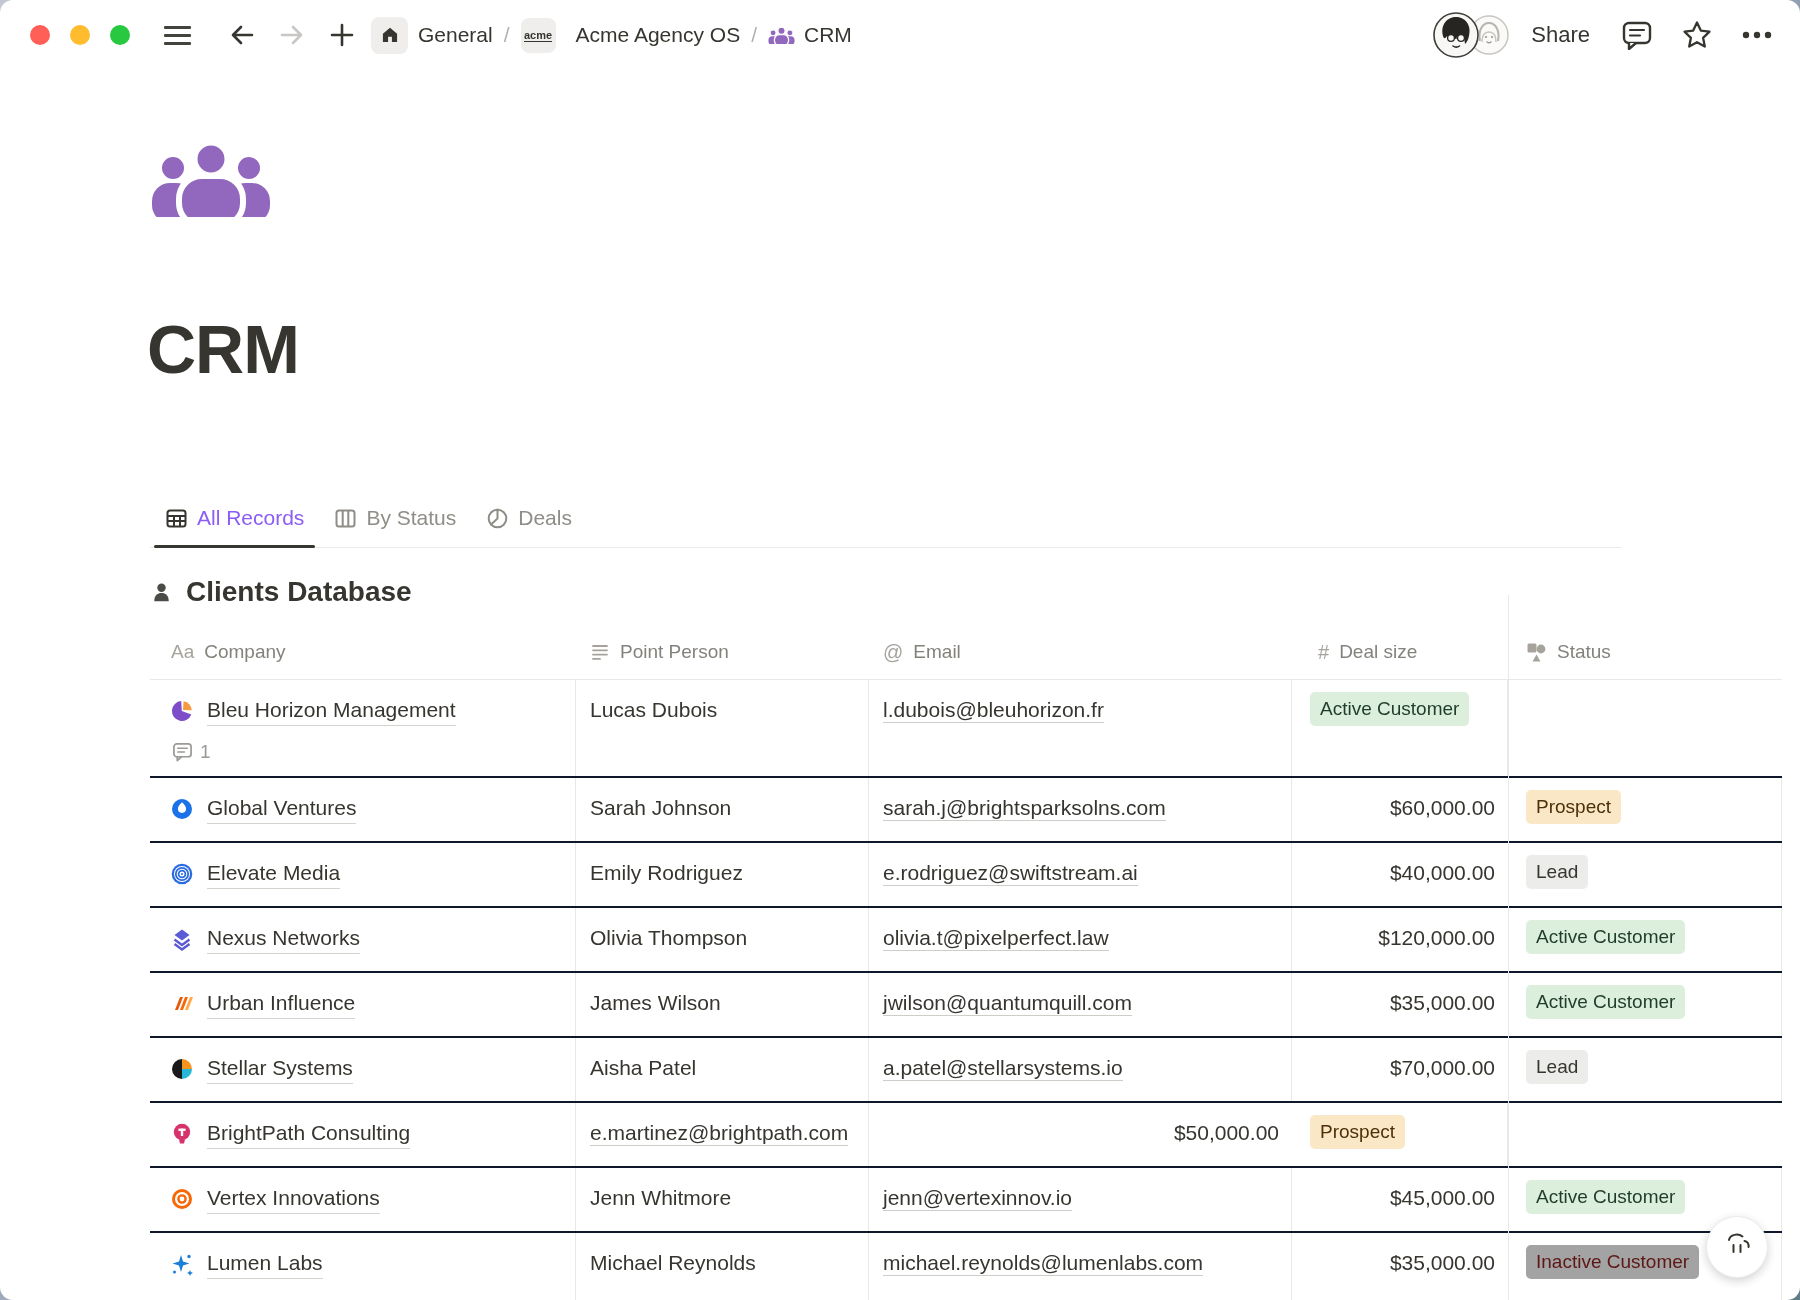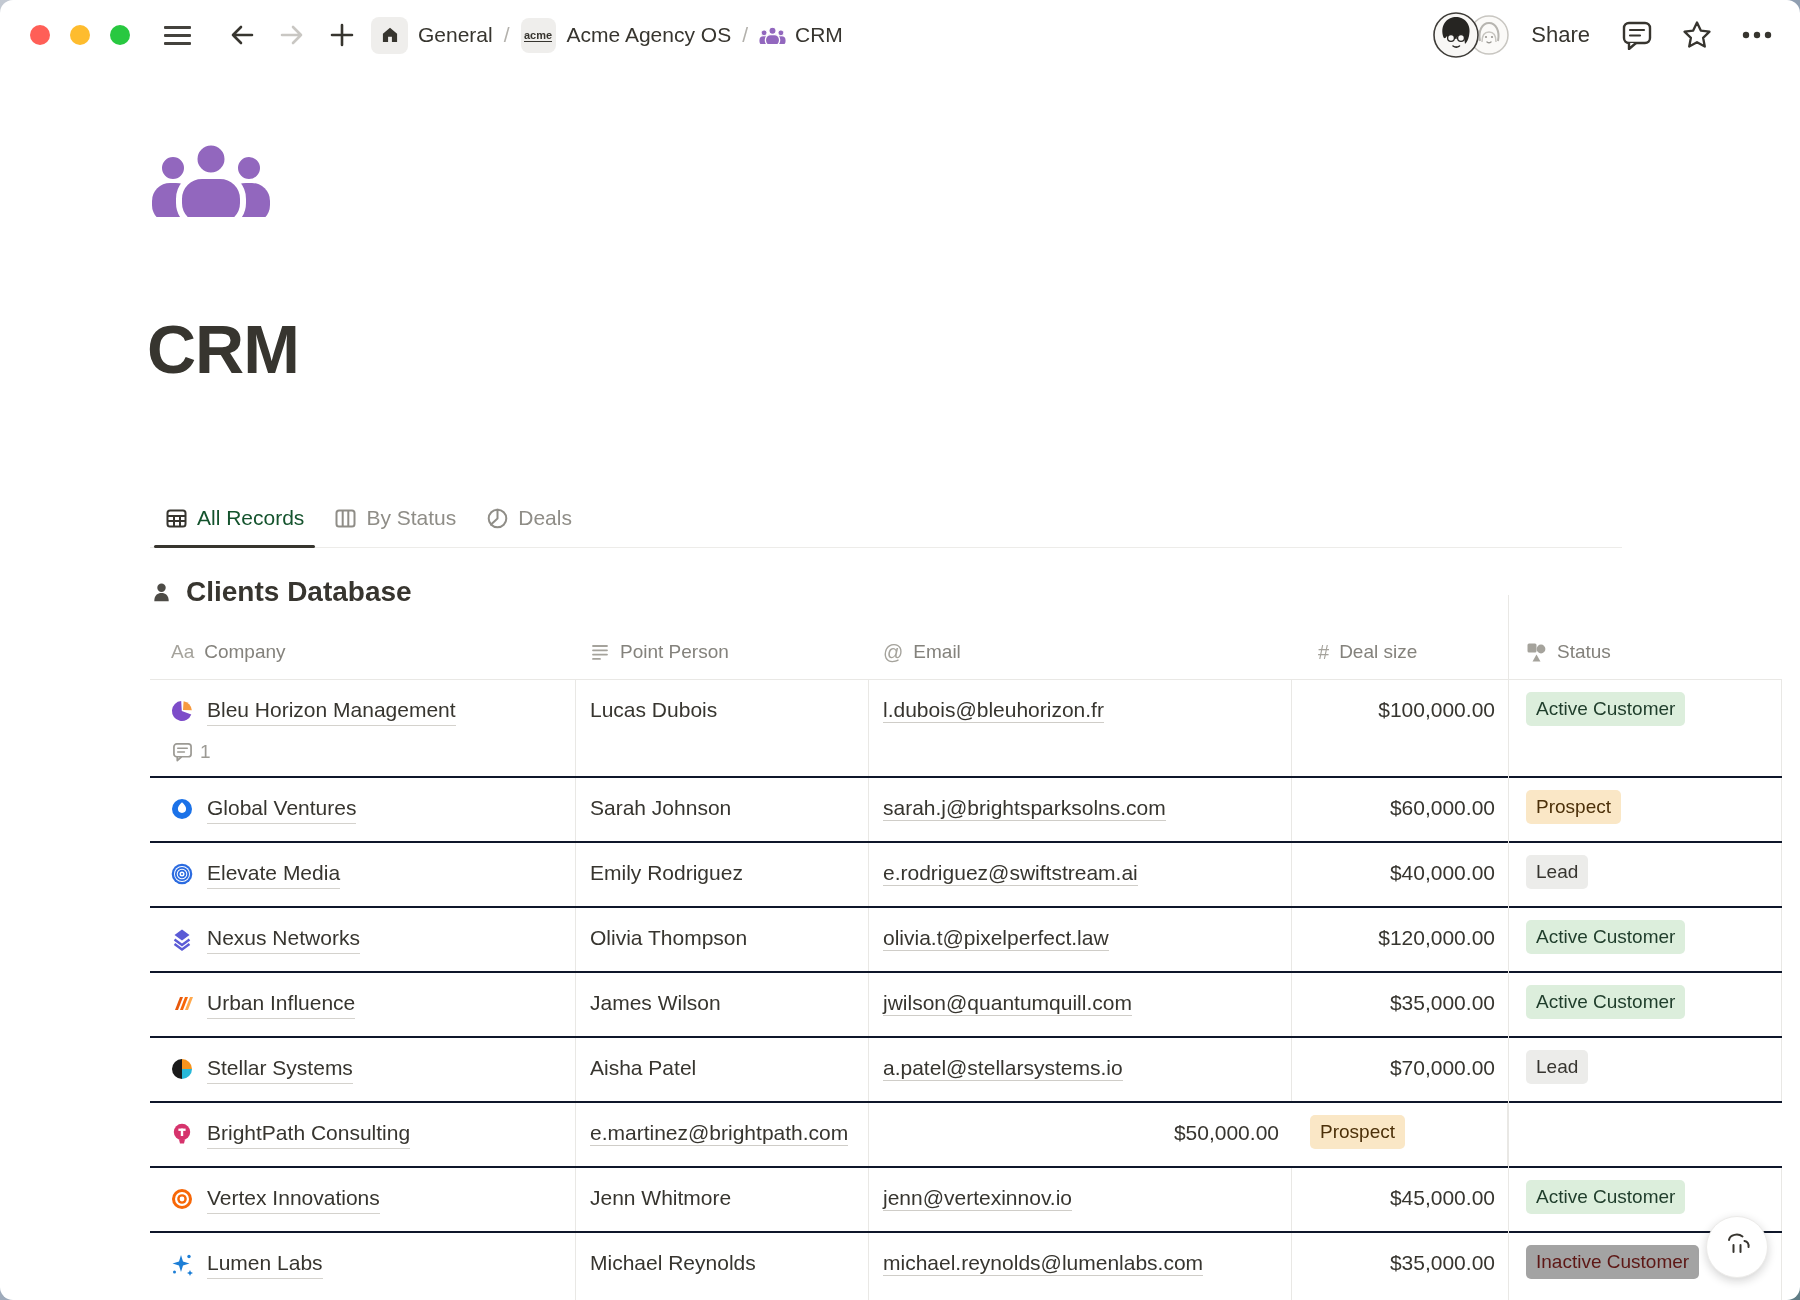--- a/index.html
+++ b/index.html
@@ -31,21 +31,21 @@
   .navbtn{display:flex;align-items:center;justify-content:center;width:30px;height:30px;margin-right:20px;cursor:pointer;}
   .plusbtn{margin-right:14px;}
   .home-badge{
     width:37px;height:37px;border-radius:8px;background:#EFEEEC;
     display:flex;align-items:center;justify-content:center;margin-right:10px;cursor:pointer;
   }
   .crumb{font-size:21px;color:#37352F;cursor:pointer;}
   .crumb-sep{font-size:21px;color:#B3B1AC;margin:0 11px;}
   .acme-badge{
     width:35px;height:35px;border-radius:8px;background:#EFEEEC;
-    display:flex;align-items:center;justify-content:center;margin-right:11px;cursor:pointer;
+    display:flex;align-items:center;justify-content:center;margin-right:20px;cursor:pointer;
   }
   .acme-badge span{font-size:11px;font-weight:bold;color:#37352F;border-bottom:1.5px solid #37352F;line-height:12px;}
   .crumb-page{display:flex;align-items:center;gap:9px;cursor:pointer;}
   .topbar-right{margin-left:auto;display:flex;align-items:center;}
   .avatars{position:relative;width:76px;height:46px;margin-right:22px;}
   .avatar{position:absolute;border-radius:50%;background:#fff;}
   .avatar.second{right:0;top:3px;width:40px;height:40px;z-index:1;}
   .avatar.first{left:0;top:0;width:46px;height:46px;z-index:2;}
   .share{font-size:22px;color:#37352F;margin-right:30px;cursor:pointer;}
   .iconbtn{width:34px;height:34px;display:flex;align-items:center;justify-content:center;margin-right:26px;cursor:pointer;}
@@ -58,21 +58,21 @@
   }
   .tabs{
     margin:104px 0 0 150px;width:1472px;height:58px;
     border-bottom:1px solid #EDECE9;
     display:flex;align-items:stretch;
   }
   .tab{
     display:flex;align-items:center;gap:9px;padding:0 15px;
     font-size:21px;color:#8F8D87;position:relative;cursor:pointer;
   }
-  .tab.active{color:#14532d;font-weight:500;}
+  .tab.active{color:#8b5cf6;font-weight:500;}
   .tab.active::after{
     content:'';position:absolute;left:4px;right:4px;bottom:-1px;height:3px;
     background:#37352F;border-radius:2px;
   }
   .db-heading{
     margin:26px 0 0 150px;display:flex;align-items:center;gap:13px;
   }
   .db-heading .title{font-size:28px;font-weight:700;color:#37352F;line-height:36px;}
   
   .table{margin:15px 0 0 150px;width:1632px;position:relative;}
@@ -318,21 +318,20 @@
         <svg width="21" height="20" viewBox="0 0 22 21">
           <rect x="2" y="2" width="18" height="13.5" rx="3" fill="none" stroke="#9C9A94" stroke-width="1.8"></rect>
           <path d="M5.5 15.5 V19.5 L10 15.5" fill="none" stroke="#9C9A94" stroke-width="1.8" stroke-linejoin="round"></path>
           <path d="M6 6.5 H16 M6 10.5 H13" stroke="#9C9A94" stroke-width="1.6" stroke-linecap="round"></path>
         </svg>
         <span>1</span>
       </div>
     </div>
     <div class="cell">Lucas Dubois</div>
     <div class="cell"><span class="email-link">l.dubois@bleuhorizon.fr</span></div>
-    <div class="cell deal">$100,000.00</div>
     <div class="cell status"><span class="badge" style="background: rgb(220, 238, 220); color: rgb(31, 61, 43);">Active Customer</span></div>
   </div>
         <div class="trow">
     <div class="cell company">
       <div class="company-line">
         <span class="logo">
                 <svg viewBox="0 0 24 24">
                   <circle cx="12" cy="12" r="10" fill="#1B72E8"></circle>
                   <path d="M12 5.2 c2.7 2.4 4.1 4.6 4.1 6.6 a4.1 4.1 0 1 1 -8.2 0 c0 -2 1.4 -4.2 4.1 -6.6 z" fill="#fff"></path>
                 </svg>

